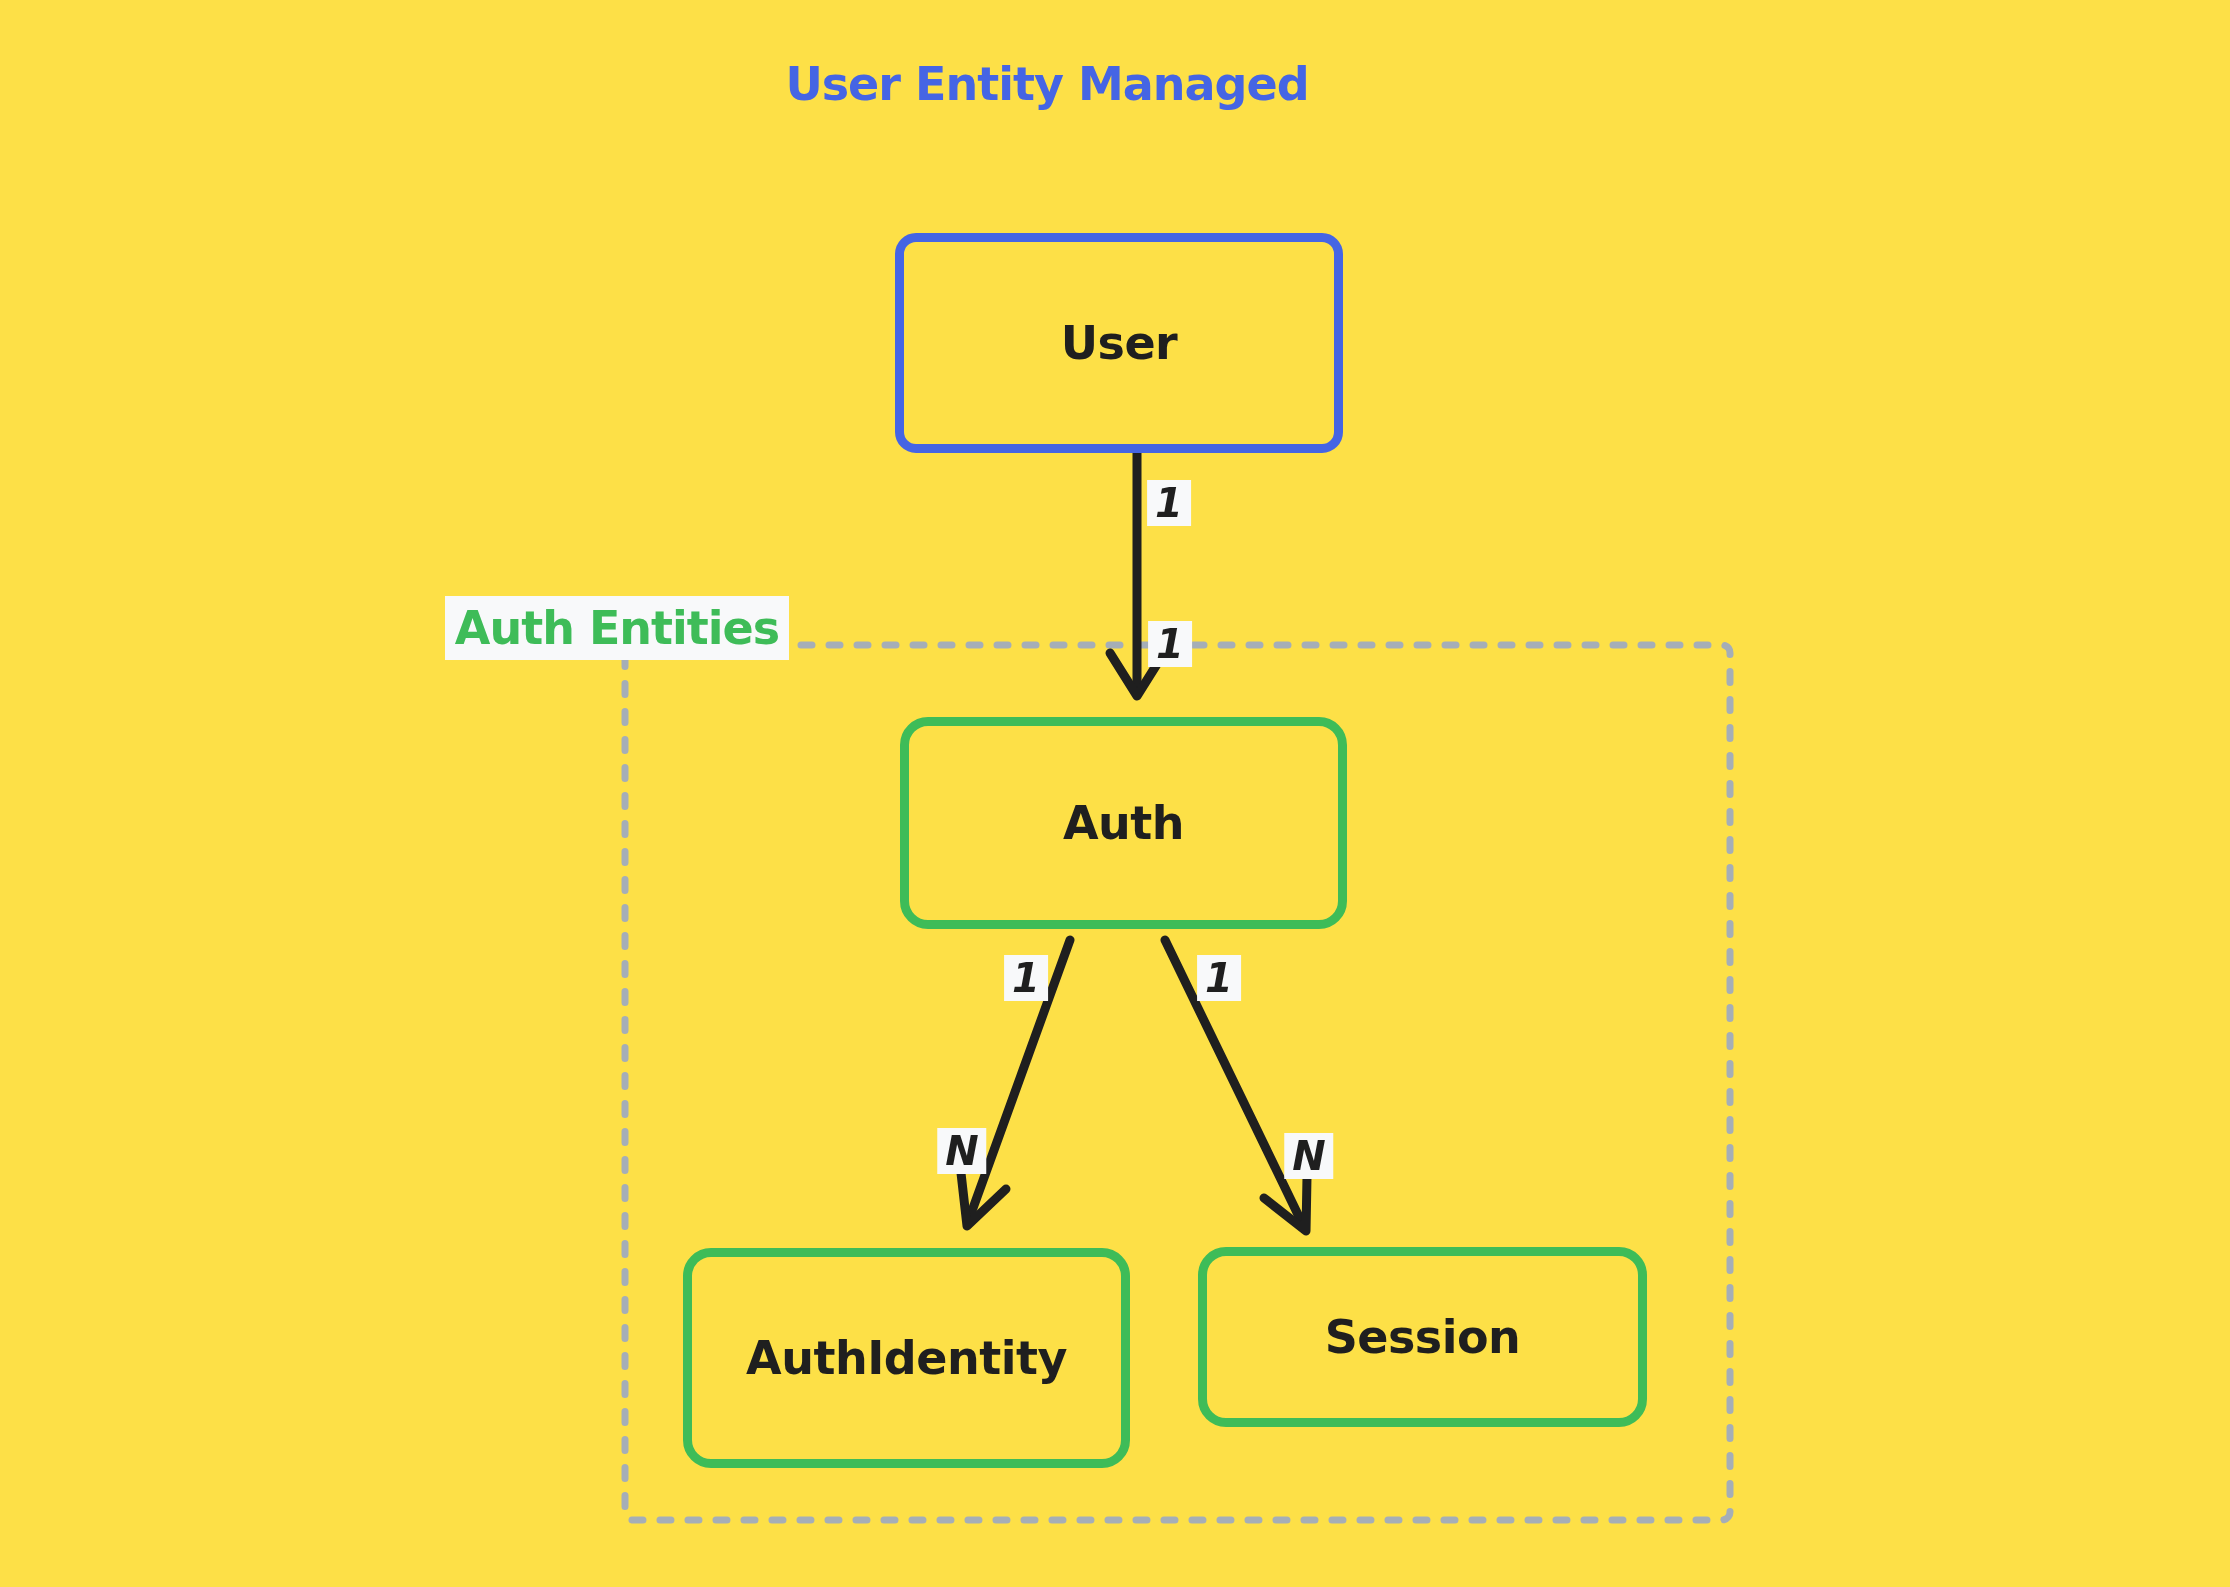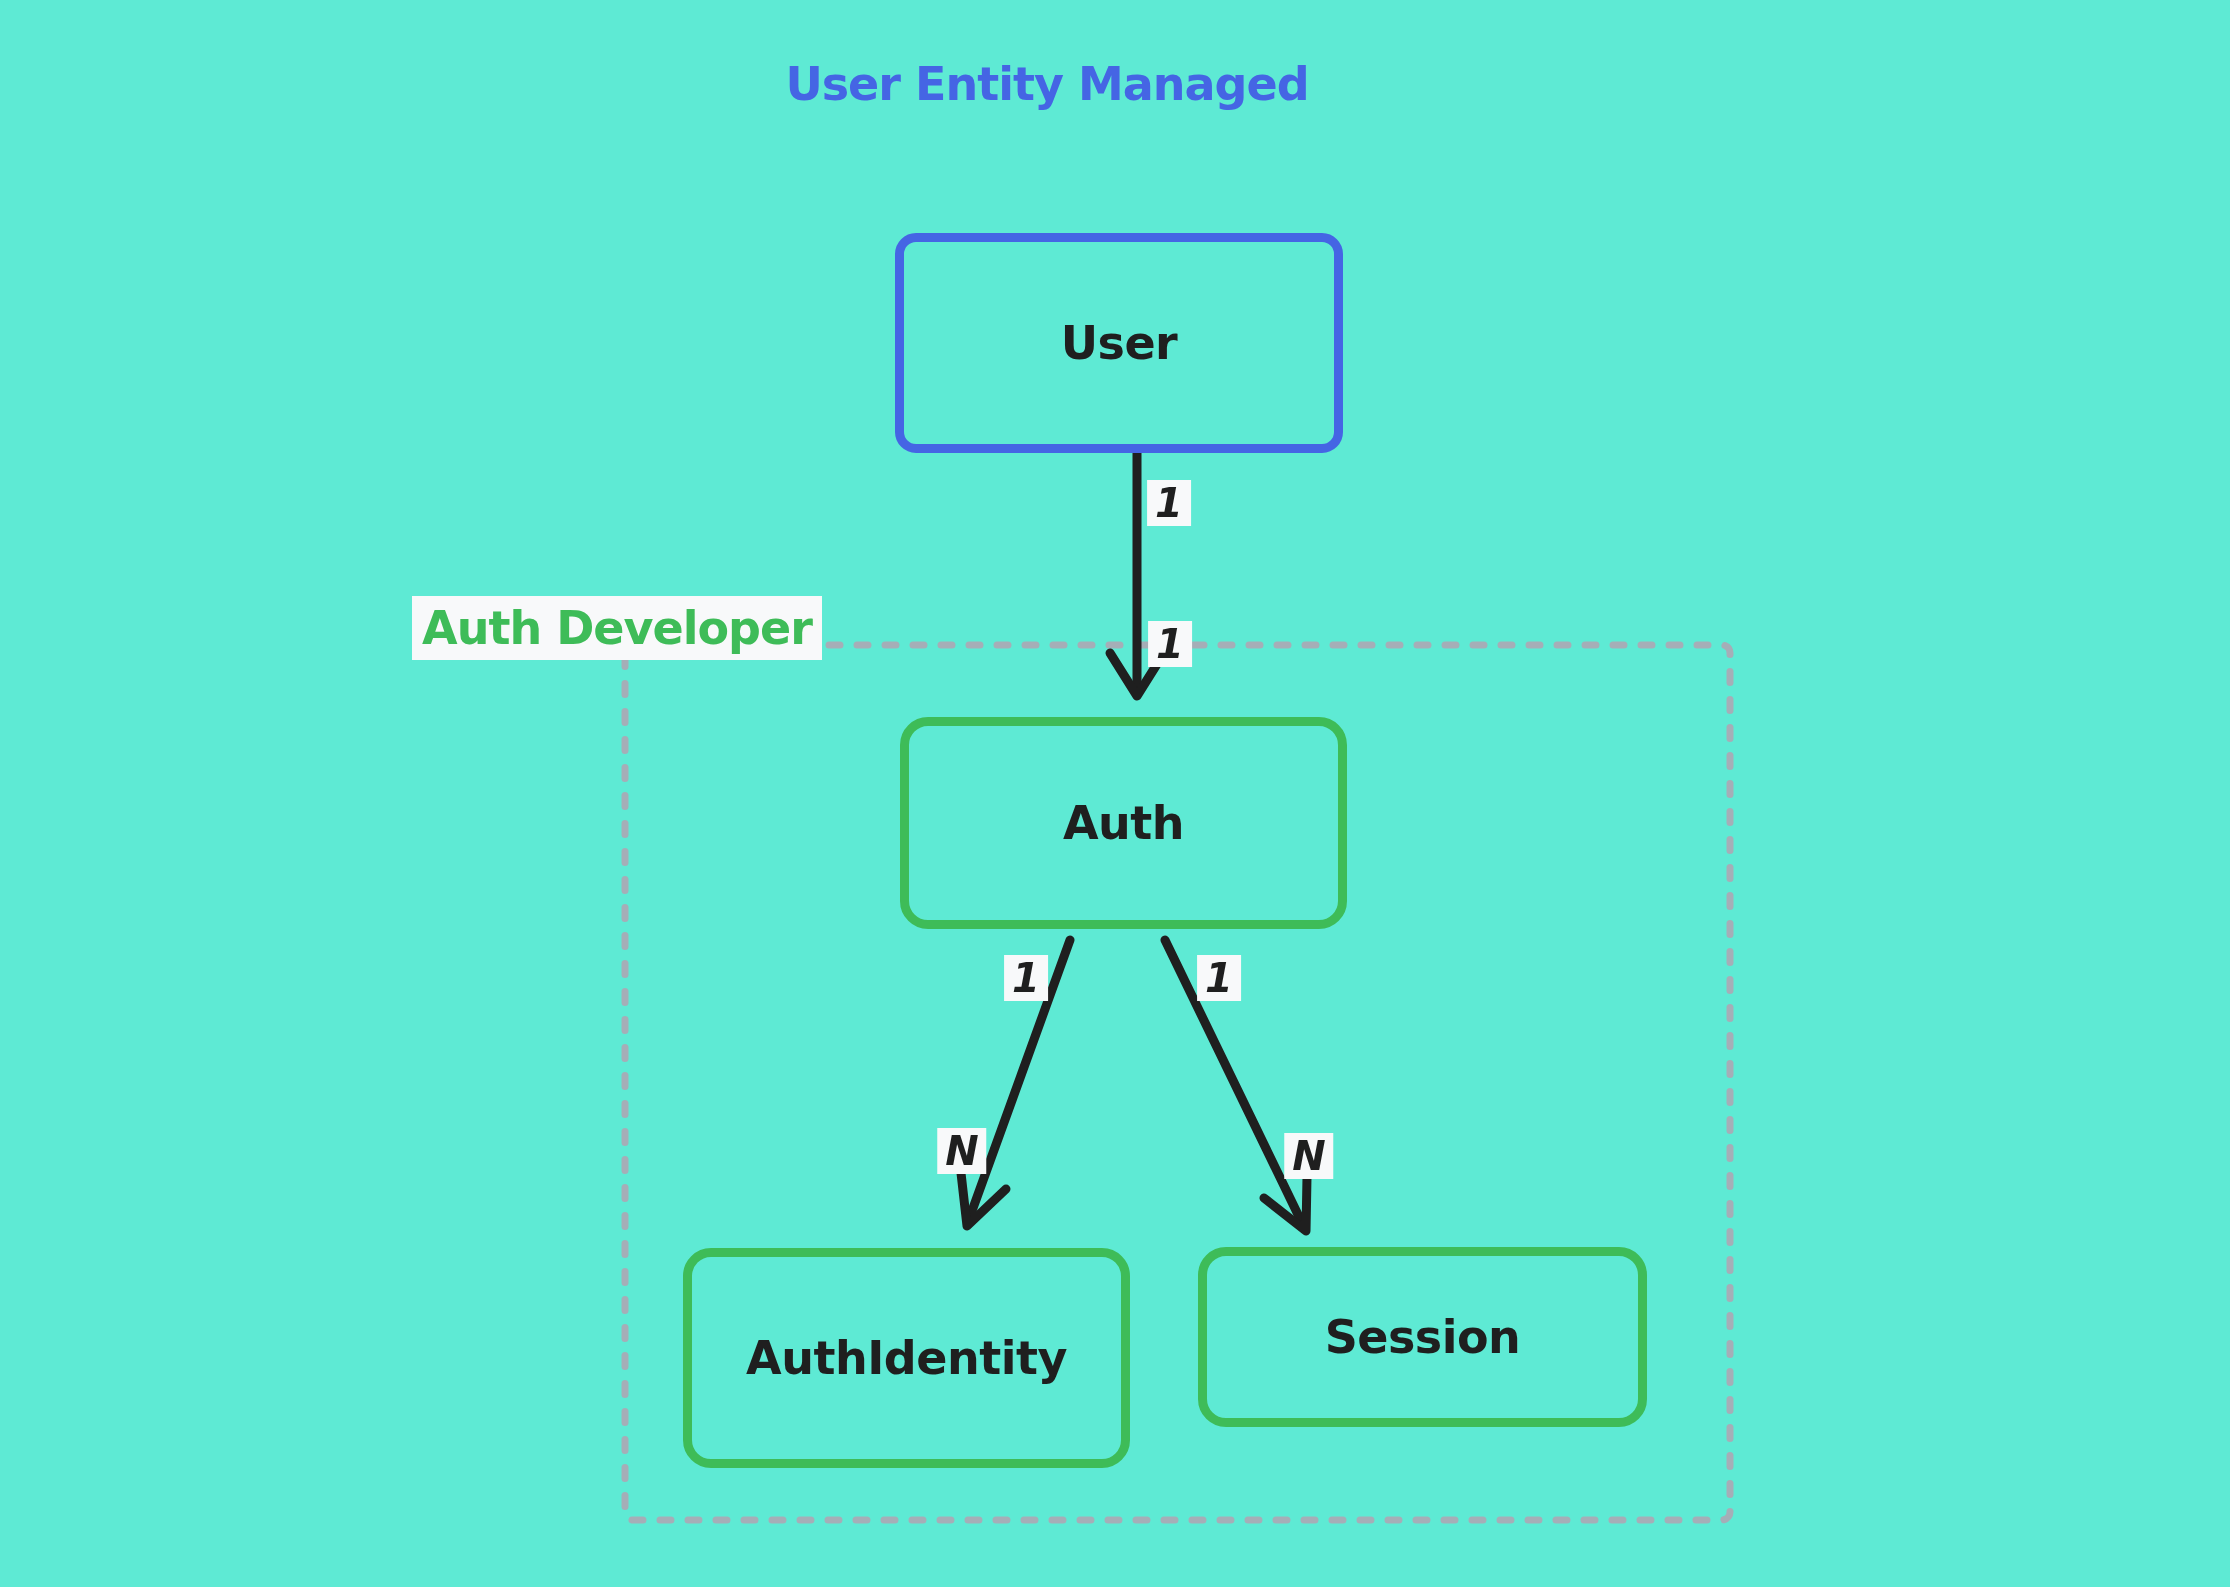--- a/index.html
+++ b/index.html
@@ -2,21 +2,21 @@
 <html><head>
 <meta charset="utf-8">
 <style>
   html, body { margin: 0; padding: 0; }
   body { background: #f8f9fa; }
 
   .canvas {
     position: relative;
     width: 2230px;
     height: 1587px;
-    background: #5eead4;
+    background: #fde047;
     overflow: hidden;
     font-family: "DejaVu Sans", "Liberation Sans", sans-serif;
     color: #1f1f1f;
   }
 
   .layer {
     position: absolute;
     left: 0; top: 0;
   }
 
@@ -90,21 +90,21 @@
       <path d="M 1165 940 L 1304 1227"></path>
       <path d="M 1264 1198 L 1306 1231 L 1307 1177"></path>
     </g>
   </svg>
 
   <div class="caption caption-blue" style="left:647px; top:52px; width:800px;">
     <div class="line">User Entity Managed</div>
   </div>
 
   <div class="caption caption-green" style="left:317px; top:596px; width:600px;">
-    <div class="line">Auth Developer</div>
+    <div class="line">Auth Entities</div>
   </div>
 
   <div class="entity entity-blue" style="left:895px; top:233px; width:448px; height:220px;">
     <span>User</span>
   </div>
 
   <div class="entity entity-green" style="left:900px; top:717px; width:447px; height:212px;">
     <span>Auth</span>
   </div>
 

